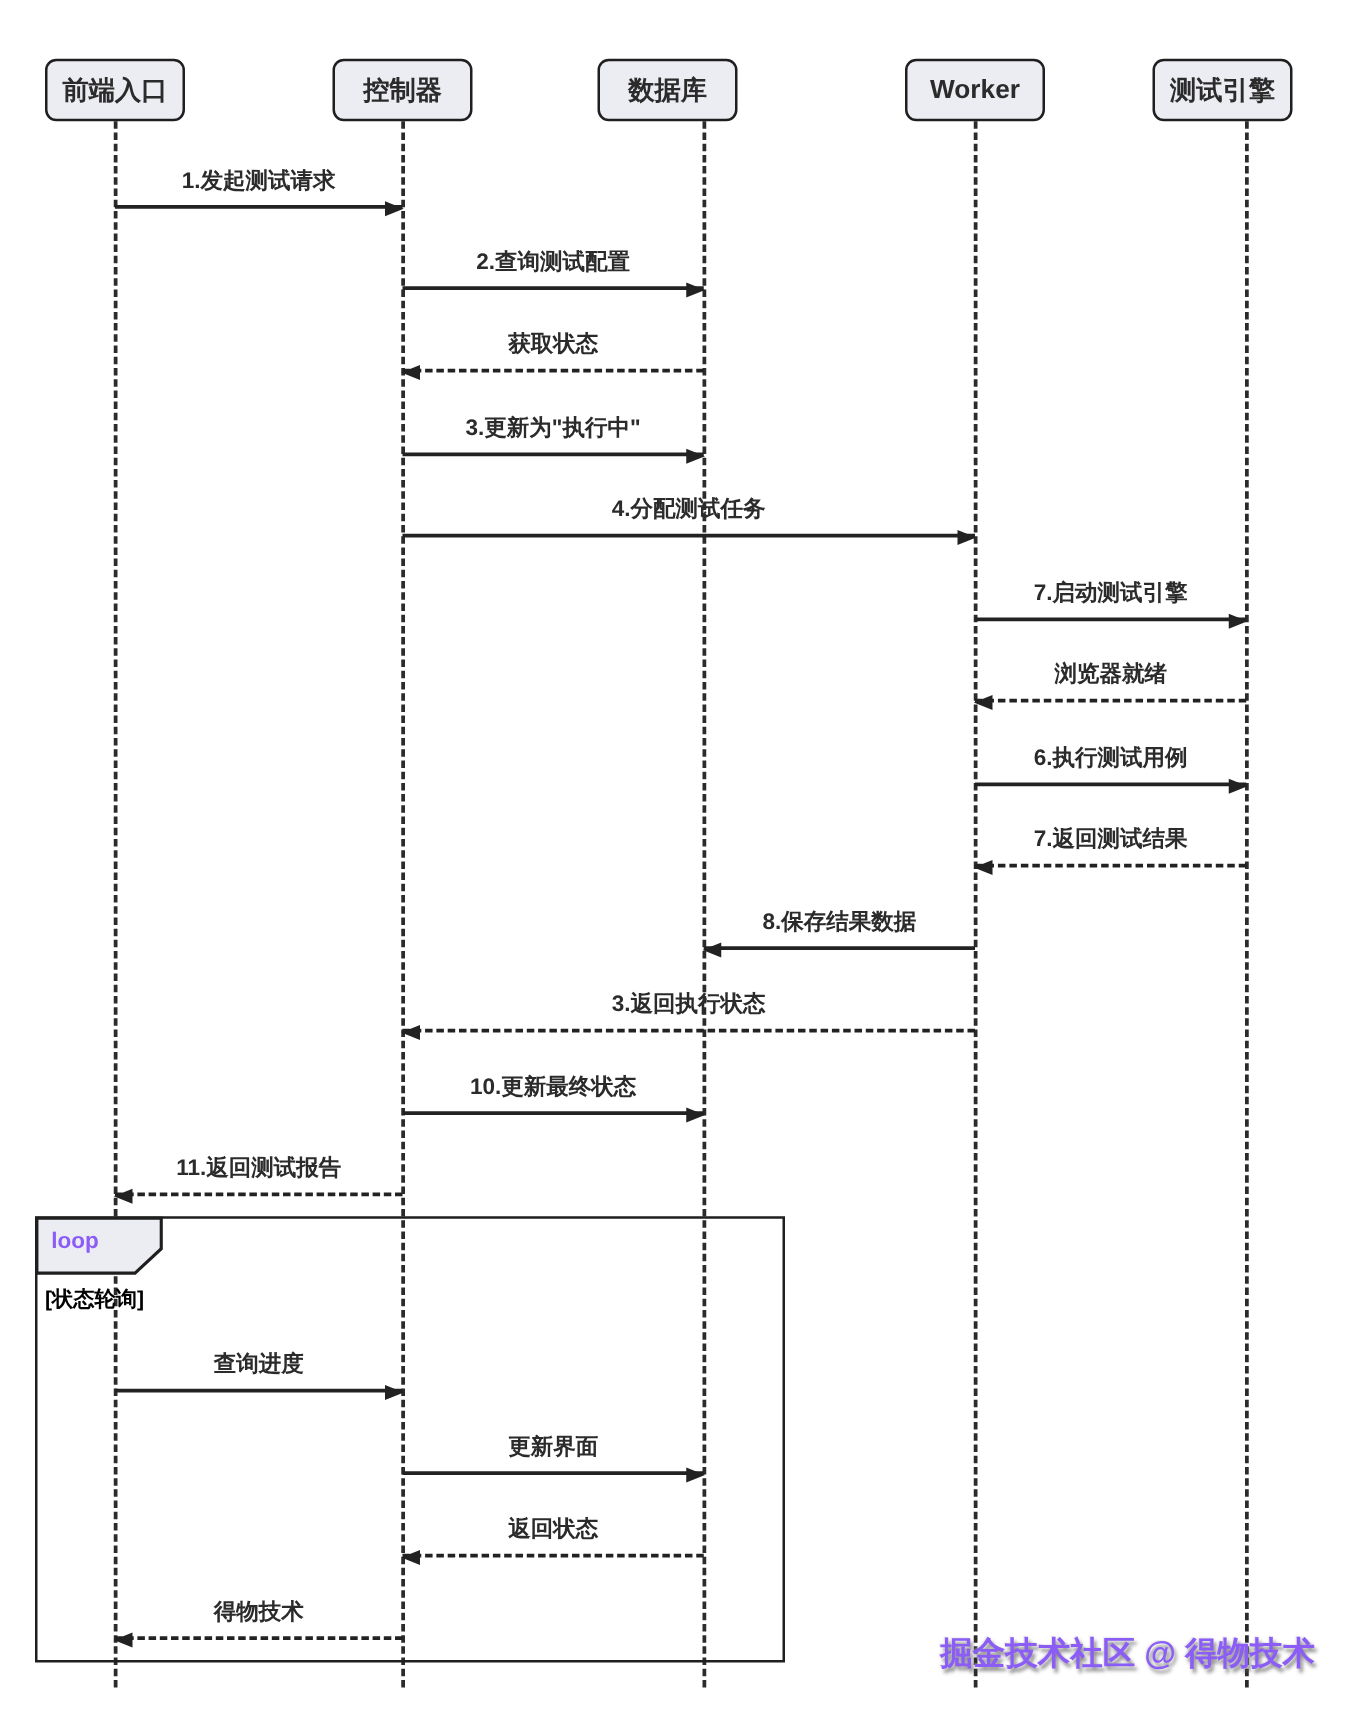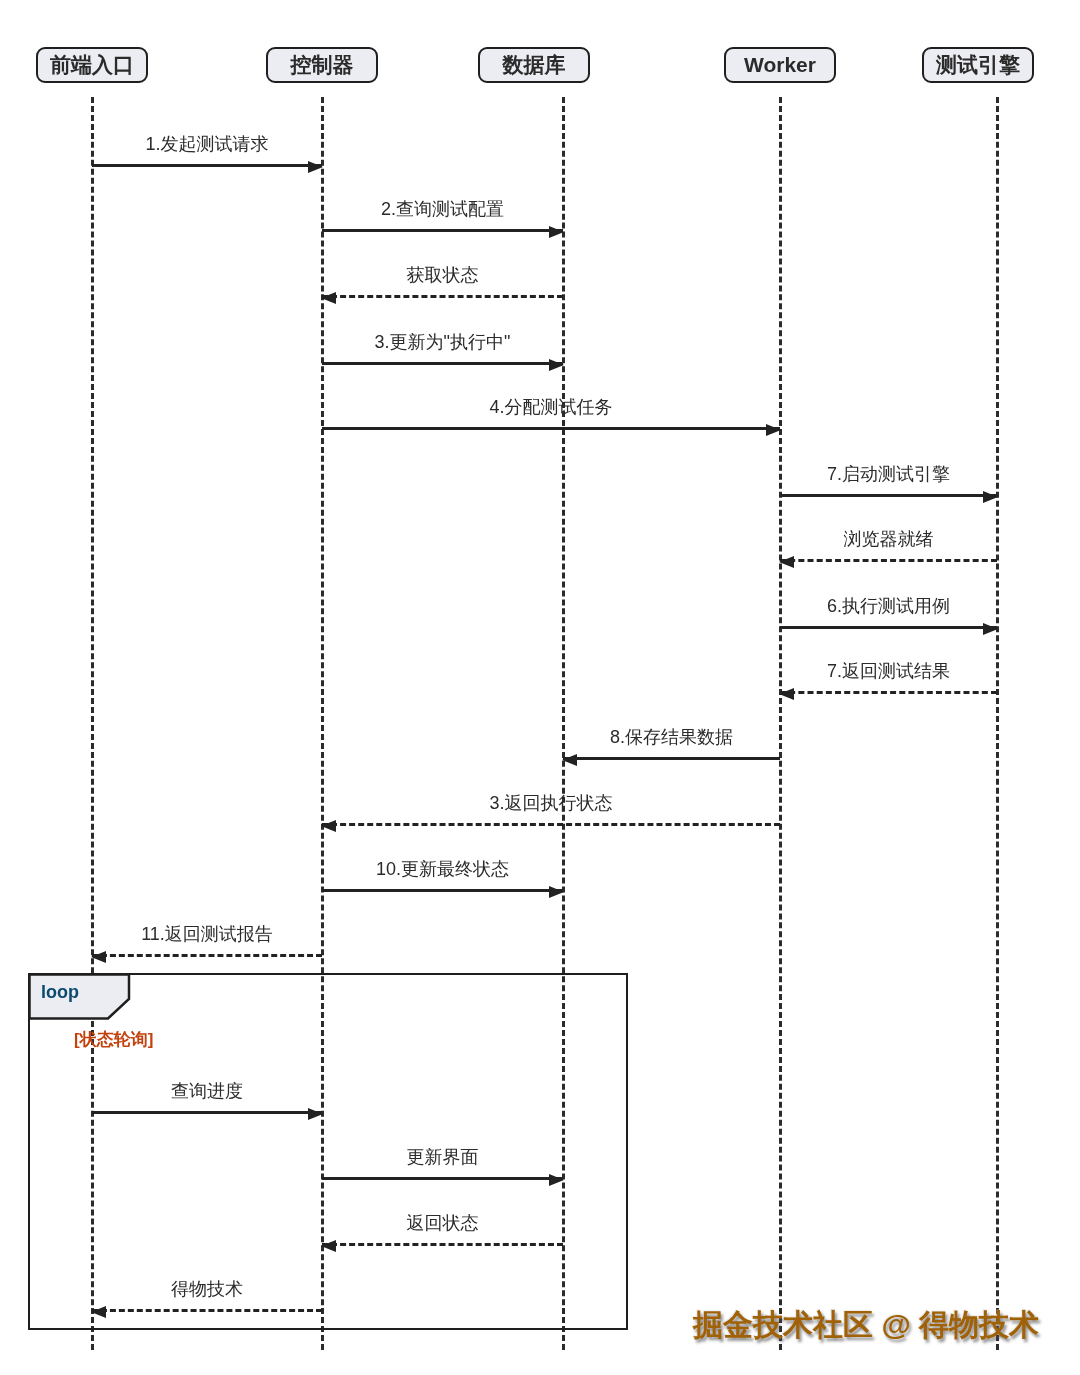--- a/index.html
+++ b/index.html
@@ -2,47 +2,47 @@
 <html><head>
 <meta charset="utf-8">
 <style>
   html,body{margin:0;padding:0;background:#ffffff;}
   .canvas{
     position:relative;width:1080px;height:1375px;background:#ffffff;overflow:hidden;
     font-family:"Liberation Sans","DejaVu Sans",sans-serif;color:#2b2b2b;
   }
   
   .pbox{
-    position:absolute;top:47px;width:112px;height:36px;box-sizing:border-box;
+    position:absolute;top:47px;width:112px;height:50px;box-sizing:border-box;
     background:#ecedf3;border:2.5px solid #1f1f1f;border-radius:9px;
     display:flex;align-items:center;justify-content:center;
     font-size:21px;font-weight:700;color:#2b2b2b;white-space:nowrap;
   }
   
   .lifeline{position:absolute;top:97px;height:1253px;width:0;border-left:3px dashed #2b2b2b;}
   
   .msg{position:absolute;height:0;}
   .lbl{
     position:absolute;left:0;right:0;bottom:9px;text-align:center;
-    font-size:18px;font-weight:400;white-space:nowrap;color:#2b2b2b;
+    font-size:18px;font-weight:700;white-space:nowrap;color:#2b2b2b;
   }
   .ln{position:absolute;left:0;right:0;top:-1px;height:0;border-top:3px solid #222222;}
   .ln.dashed{border-top-style:dashed;}
   .ah{position:absolute;top:-6px;width:0;height:0;border-top:6px solid transparent;border-bottom:6px solid transparent;}
   .ah.r{right:-1px;border-left:15px solid #222222;}
   .ah.l{left:-1px;border-right:15px solid #222222;}
   
   .loop-frame{position:absolute;left:28px;top:973px;width:600px;height:357px;box-sizing:border-box;border:2.5px solid #1f1f1f;}
   .loop-tab-svg{position:absolute;left:28px;top:973px;}
-  .loop-tab-label{position:absolute;left:41px;top:982px;font-size:18px;font-weight:700;color:#0c4a6e;}
-  .loop-cond{position:absolute;left:36px;top:1028px;font-size:17px;font-weight:700;color:#c2410c;white-space:nowrap;margin-left:38px;}
+  .loop-tab-label{position:absolute;left:41px;top:982px;font-size:18px;font-weight:700;color:#8b5cf6;}
+  .loop-cond{position:absolute;left:36px;top:1028px;font-size:17px;font-weight:700;color:#000000;white-space:nowrap;}
   
   .watermark{
-    position:absolute;right:41px;top:1305px;font-size:30px;font-weight:700;white-space:nowrap;
-    color:#a16207;text-shadow:2px 3px 3px rgba(80,80,80,0.65), -1px -1px 1px rgba(200,200,200,0.4);
+    position:absolute;right:28px;top:1305px;font-size:26px;font-weight:700;white-space:nowrap;
+    color:#8b5cf6;text-shadow:2px 3px 3px rgba(80,80,80,0.65), -1px -1px 1px rgba(200,200,200,0.4);
   }
 </style>
 </head>
 <body>
 
 <div class="canvas">
 
   <div class="lifeline" style="left:91px"></div>
   <div class="lifeline" style="left:321px"></div>
   <div class="lifeline" style="left:562px"></div>

